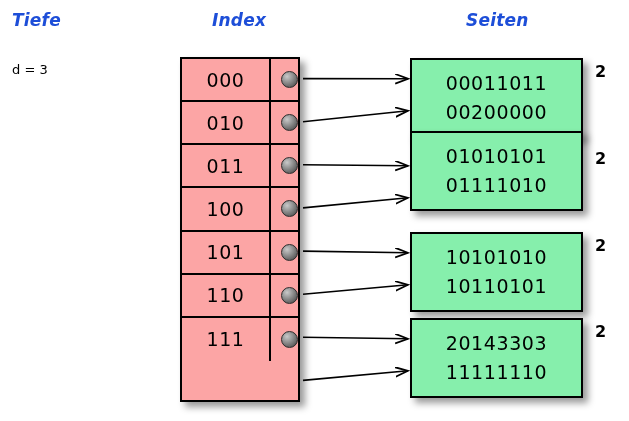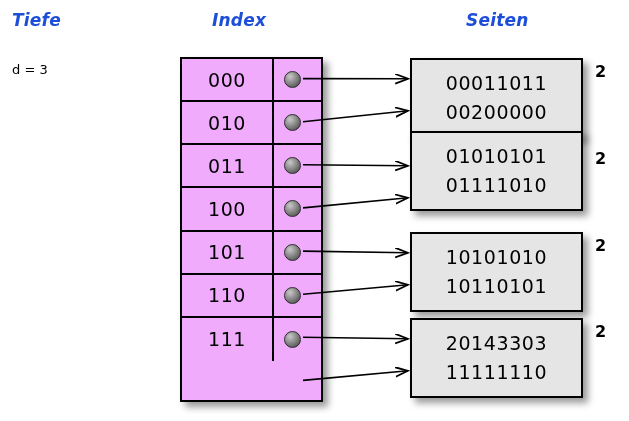--- a/index.html
+++ b/index.html
@@ -41,24 +41,24 @@
     font-size: 13px;
     font-weight: 500;
     white-space: nowrap;
   }
 
   
   #index-table {
     position: absolute;
     left: 180px;
     top: 57px;
-    width: 143px;
+    width: 120px;
     height: 345px;
     border: 2.5px solid #000;
-    background: #f0abfc;
+    background: #fca5a5;
     box-sizing: border-box;
     box-shadow: 5px 5px 7px rgba(0,0,0,0.40);
   }
   .index-row {
     position: relative;
     height: 43.125px;
     box-sizing: border-box;
     border-bottom: 2px solid #000;
     display: flex;
     align-items: center;
@@ -90,21 +90,21 @@
     box-sizing: border-box;
   }
 
   
   .page-box {
     position: absolute;
     left: 410px;
     width: 173px;
     height: 80px;
     border: 2.5px solid #000;
-    background: #e5e5e5;
+    background: #86efac;
     box-sizing: border-box;
     box-shadow: 5px 5px 7px rgba(0,0,0,0.40);
     display: flex;
     flex-direction: column;
     align-items: center;
     justify-content: center;
   }
   .page-line {
     font-size: 19px;
     font-weight: 500;

